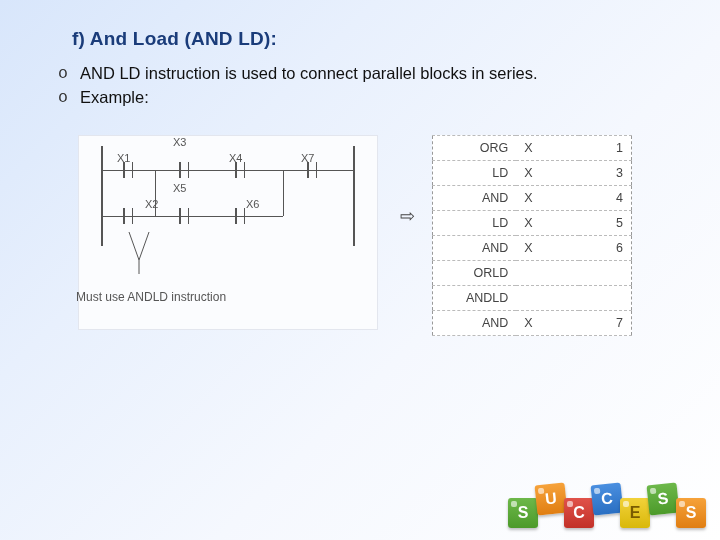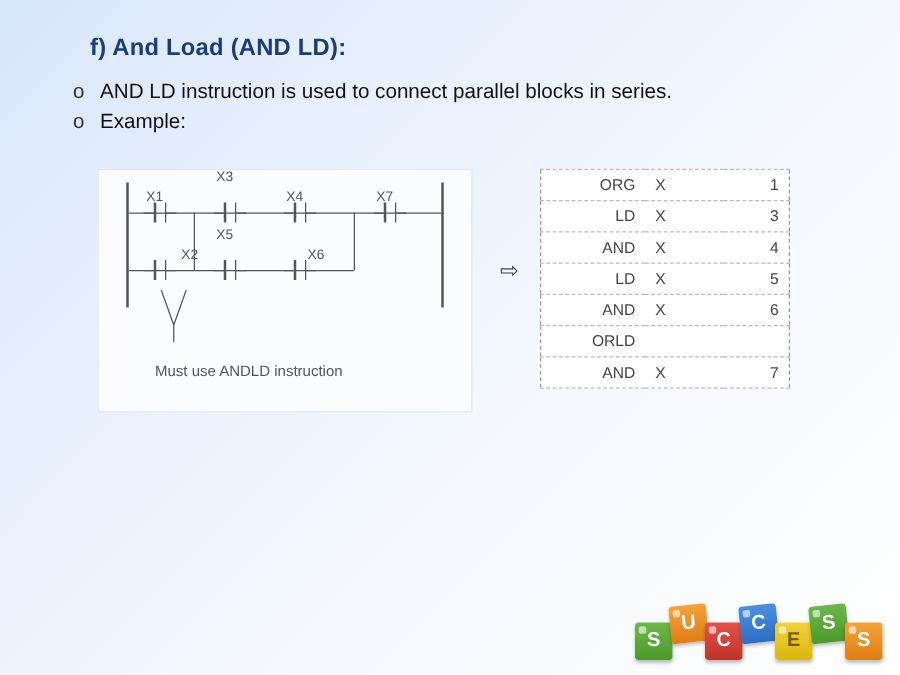--- a/index.html
+++ b/index.html
@@ -19,21 +19,21 @@
   }
   .rail { position: absolute; background: #555; }
   .hline { position: absolute; background: #555; height: 1px; }
   .vline { position: absolute; background: #555; width: 1px; }
   .contact { position: absolute; width: 26px; height: 20px; }
   .contact .l, .contact .r { position: absolute; top: 2px; width: 1.5px; height: 16px; background: #555; }
   .contact .l { left: 8px; } .contact .r { right: 8px; }
   .contact .hl { position: absolute; top: 10px; height: 1px; background: #555; }
   .contact .hl.a { left: 0; width: 8px; } .contact .hl.b { right: 0; width: 8px; }
   .clabel { position: absolute; font-size: 11px; color: #555; }
-  .annot { position: absolute; left: 76px; top: 290px; font-size: 12px; color: #555; margin-left: 48px; }
+  .annot { position: absolute; left: 76px; top: 290px; font-size: 12px; color: #555; }
   .vee { position: absolute; }
   .vee line { stroke: #555; stroke-width: 1; }
   .arrow-out { position: absolute; left: 400px; top: 205px; font-size: 18px; color: #444; }
   .table {
     position: absolute; left: 432px; top: 135px; width: 200px;
     border: 1px dashed #999; border-collapse: collapse; font-size: 12.5px; color: #444;
     background: #fff;
   }
   .table td { border-top: 1px dashed #bbb; border-bottom: 1px dashed #bbb; padding: 5px 8px; }
   .table td.c1 { width: 80px; text-align: right; } .table td.c2 { width: 60px; } .table td.c3 { width: 50px; text-align: right; }
@@ -166,20 +166,25 @@
         <td class="c1">AND</td>
         <td class="c2">X</td>
         <td class="c3">6</td>
       </tr>
     <tr>
         <td class="c1">ORLD</td>
         <td class="c2"></td>
         <td class="c3"></td>
       </tr>
     <tr>
+        <td class="c1">ANDLD</td>
+        <td class="c2"></td>
+        <td class="c3"></td>
+      </tr>
+    <tr>
         <td class="c1">AND</td>
         <td class="c2">X</td>
         <td class="c3">7</td>
       </tr>
   </tbody>
 </table>
 
 <div class="blocks">
   <div class="blk g">
       <span class="shine"></span>

